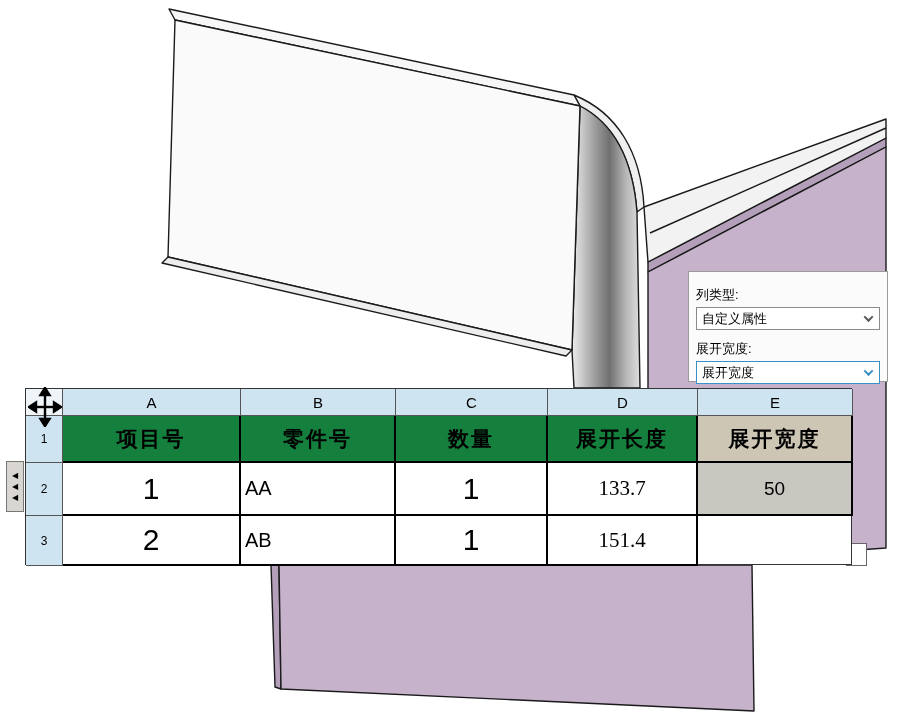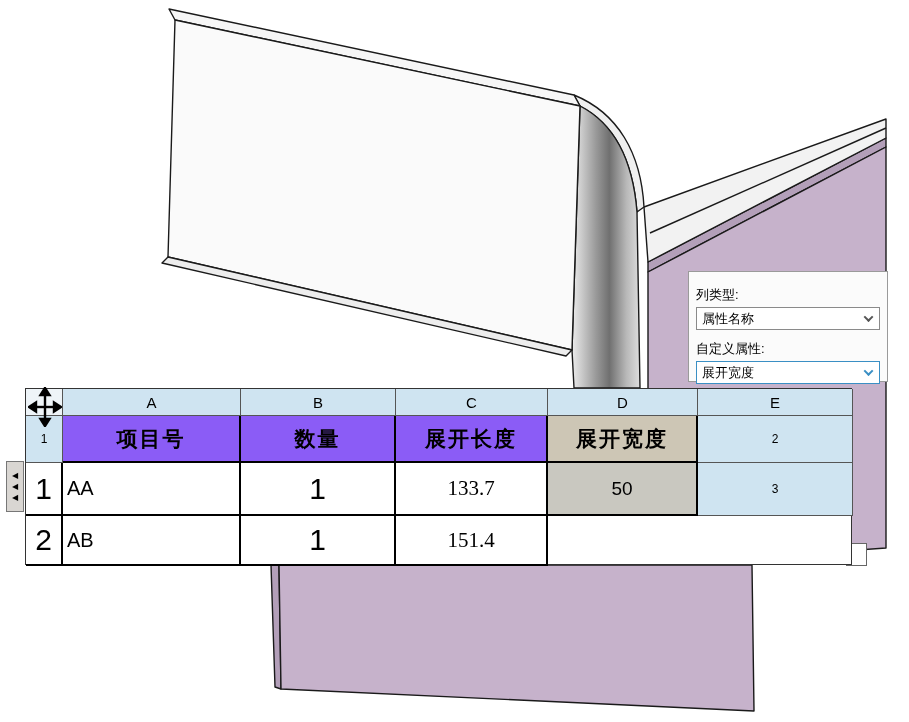--- a/index.html
+++ b/index.html
@@ -24,21 +24,21 @@
   }
   .ch { font-size:15px; }
   .rh { font-size:12px; }
   .corner { background:#eef4f8; border-right:1px solid #555; border-bottom:1px solid #555; position:relative; overflow:visible; }
   .move-icon { position:absolute; left:2px; top:-2px; z-index:5; }
   .cell {
     border-right:2px solid #000; border-bottom:2px solid #000;
     display:flex; align-items:center; justify-content:center;
     background:#fff; overflow:hidden; white-space:nowrap;
   }
-  .hdr { background:#8b5cf6; font-weight:bold; font-size:21px; letter-spacing:2px; }
+  .hdr { background:#15803d; font-weight:bold; font-size:21px; letter-spacing:2px; }
   .hdrE { background:#cdc6b5; }
   .vA, .vC { font-size:30px; }
   .vB { justify-content:flex-start; padding-left:4px; font-size:20px; }
   .vD { font-size:21px; font-family:Liberation Serif, serif; }
   .vE { font-size:19px; background:#c9c8c0; }
 
   
   .side-handle {
     position:absolute; left:6px; top:461px; width:18px; height:51px;
     background:#d9d6d2; border:1px solid #777; z-index:3;
@@ -96,24 +96,24 @@
     <polygon points="271,565 279,565 281,689 275,687" fill="#b39fb9"></polygon>
     <polygon points="279,565 752,565 754,711 281,689" fill="#c6b2cb"></polygon>
   </g>
 </svg>
 
 <div class="resize-handle"></div>
 
 <div class="props-panel">
   <div class="plabel">列类型:</div>
   <div class="combo">
-    <span>属性名称</span>
+    <span>自定义属性</span>
     <span class="chev"></span>
   </div>
-  <div class="plabel">自定义属性:</div>
+  <div class="plabel">展开宽度:</div>
   <div class="combo focused">
     <span>展开宽度</span>
     <span class="chev"></span>
   </div>
 </div>
 
 <div class="side-handle">
   <span>◀</span>
   <span>◀</span>
   <span>◀</span>
@@ -134,20 +134,21 @@
     </svg>
   </div>
   <div class="ch">A</div>
   <div class="ch">B</div>
   <div class="ch">C</div>
   <div class="ch">D</div>
   <div class="ch">E</div>
 
   <div class="rh">1</div>
   <div class="cell hdr">项目号</div>
+  <div class="cell hdr">零件号</div>
   <div class="cell hdr">数量</div>
   <div class="cell hdr">展开长度</div>
   <div class="cell hdr hdrE">展开宽度</div>
 
   <div class="rh">2</div>
   <div class="cell vA">1</div>
   <div class="cell vB">AA</div>
   <div class="cell vC">1</div>
   <div class="cell vD">133.7</div>
   <div class="cell vE">50</div>

